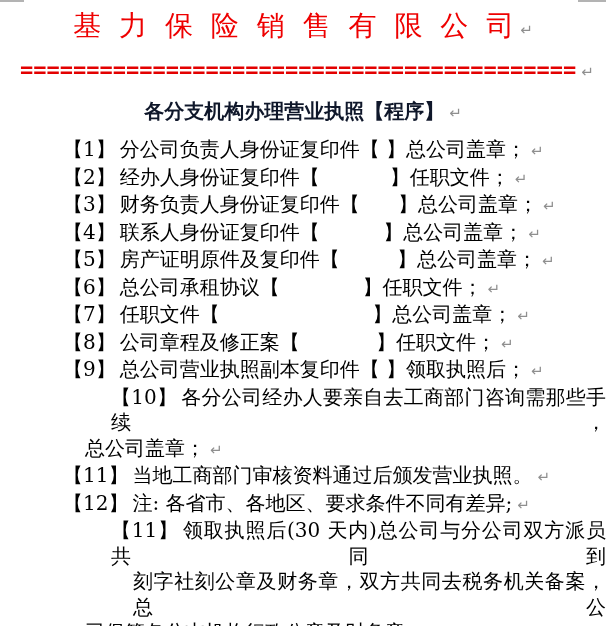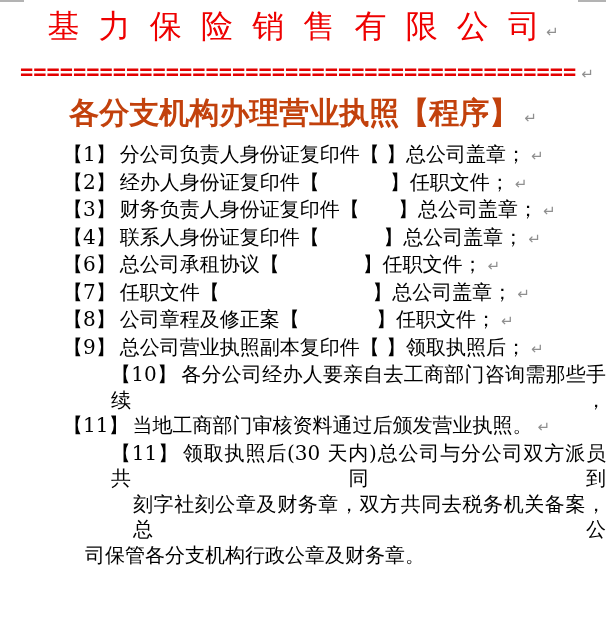--- a/index.html
+++ b/index.html
@@ -20,21 +20,21 @@
   .corner-mark.right { right:0; width:28px; }
 
   .title-row {
     padding-top:8px;
     text-align:center;
     line-height:36px;
     white-space:nowrap;
   }
   .title-text {
     color:#ee0000;
-    font-size:32px;
+    font-size:28px;
     word-spacing:7px;
     letter-spacing:1px;
   }
   .divider-row {
     margin-top:12px;
     padding-left:20px;
     line-height:20px;
     white-space:nowrap;
     overflow:hidden;
   }
@@ -44,22 +44,22 @@
     font-size:22px;
     font-family:"DejaVu Sans Mono","Liberation Mono",monospace;
   }
   .subtitle-row {
     margin-top:14px;
     text-align:center;
     line-height:30px;
     white-space:nowrap;
   }
   .subtitle-text {
-    color:#c2410c;
-    font-size:30px;
+    color:#0f172a;
+    font-size:20px;
     font-weight:bold;
   }
 
   .items { margin-top:9px; }
   .line {
     font-size:20px;
     line-height:25.5px;
     color:#000;
   }
   .line.first { padding-left:63px; }
@@ -101,45 +101,52 @@
     </div>
 
     <div class="item">
       <div class="line first pre"><span class="marker">【3】</span><span class="txt">财务负责人身份证复印件【      】总公司盖章；</span><span class="pilcrow">↵</span></div>
     </div>
 
     <div class="item">
       <div class="line first pre"><span class="marker">【4】</span><span class="txt">联系人身份证复印件【          】总公司盖章；</span><span class="pilcrow">↵</span></div>
     </div>
 
+    <div class="item">
+      <div class="line first pre"><span class="marker">【5】</span><span class="txt">房产证明原件及复印件【         】总公司盖章；</span><span class="pilcrow">↵</span></div>
+    </div>
 
     <div class="item">
       <div class="line first pre"><span class="marker">【6】</span><span class="txt">总公司承租协议【             】任职文件；</span><span class="pilcrow">↵</span></div>
     </div>
 
     <div class="item">
       <div class="line first pre"><span class="marker">【7】</span><span class="txt">任职文件【                        】总公司盖章；</span><span class="pilcrow">↵</span></div>
     </div>
 
     <div class="item">
       <div class="line first pre"><span class="marker">【8】</span><span class="txt">公司章程及修正案【            】任职文件；</span><span class="pilcrow">↵</span></div>
     </div>
 
     <div class="item">
       <div class="line first pre"><span class="marker">【9】</span><span class="txt">总公司营业执照副本复印件【 】领取执照后；</span><span class="pilcrow">↵</span></div>
     </div>
 
     <div class="item">
       <div class="line first just"><span class="marker">【10】</span><span class="txt">各分公司经办人要亲自去工商部门咨询需那些手续，</span></div>
+      <div class="line cont"><span class="txt">总公司盖章；</span><span class="pilcrow">↵</span></div>
     </div>
 
     <div class="item">
       <div class="line first"><span class="marker">【11】</span><span class="txt">当地工商部门审核资料通过后颁发营业执照。</span><span class="pilcrow">↵</span></div>
     </div>
 
+    <div class="item">
+      <div class="line first pre"><span class="marker">【12】</span><span class="txt">注: 各省市、各地区、要求条件不同有差异;</span><span class="pilcrow">↵</span></div>
+    </div>
 
     <div class="item">
       <div class="line first just"><span class="marker">【11】</span><span class="txt">领取执照后(30 天内)总公司与分公司双方派员共同到</span></div>
       <div class="line cont just"><span class="txt">刻字社刻公章及财务章，双方共同去税务机关备案，总公</span></div>
       <div class="line cont"><span class="txt">司保管各分支机构行政公章及财务章。</span></div>
     </div>
 
   </div>
 </div>
 

